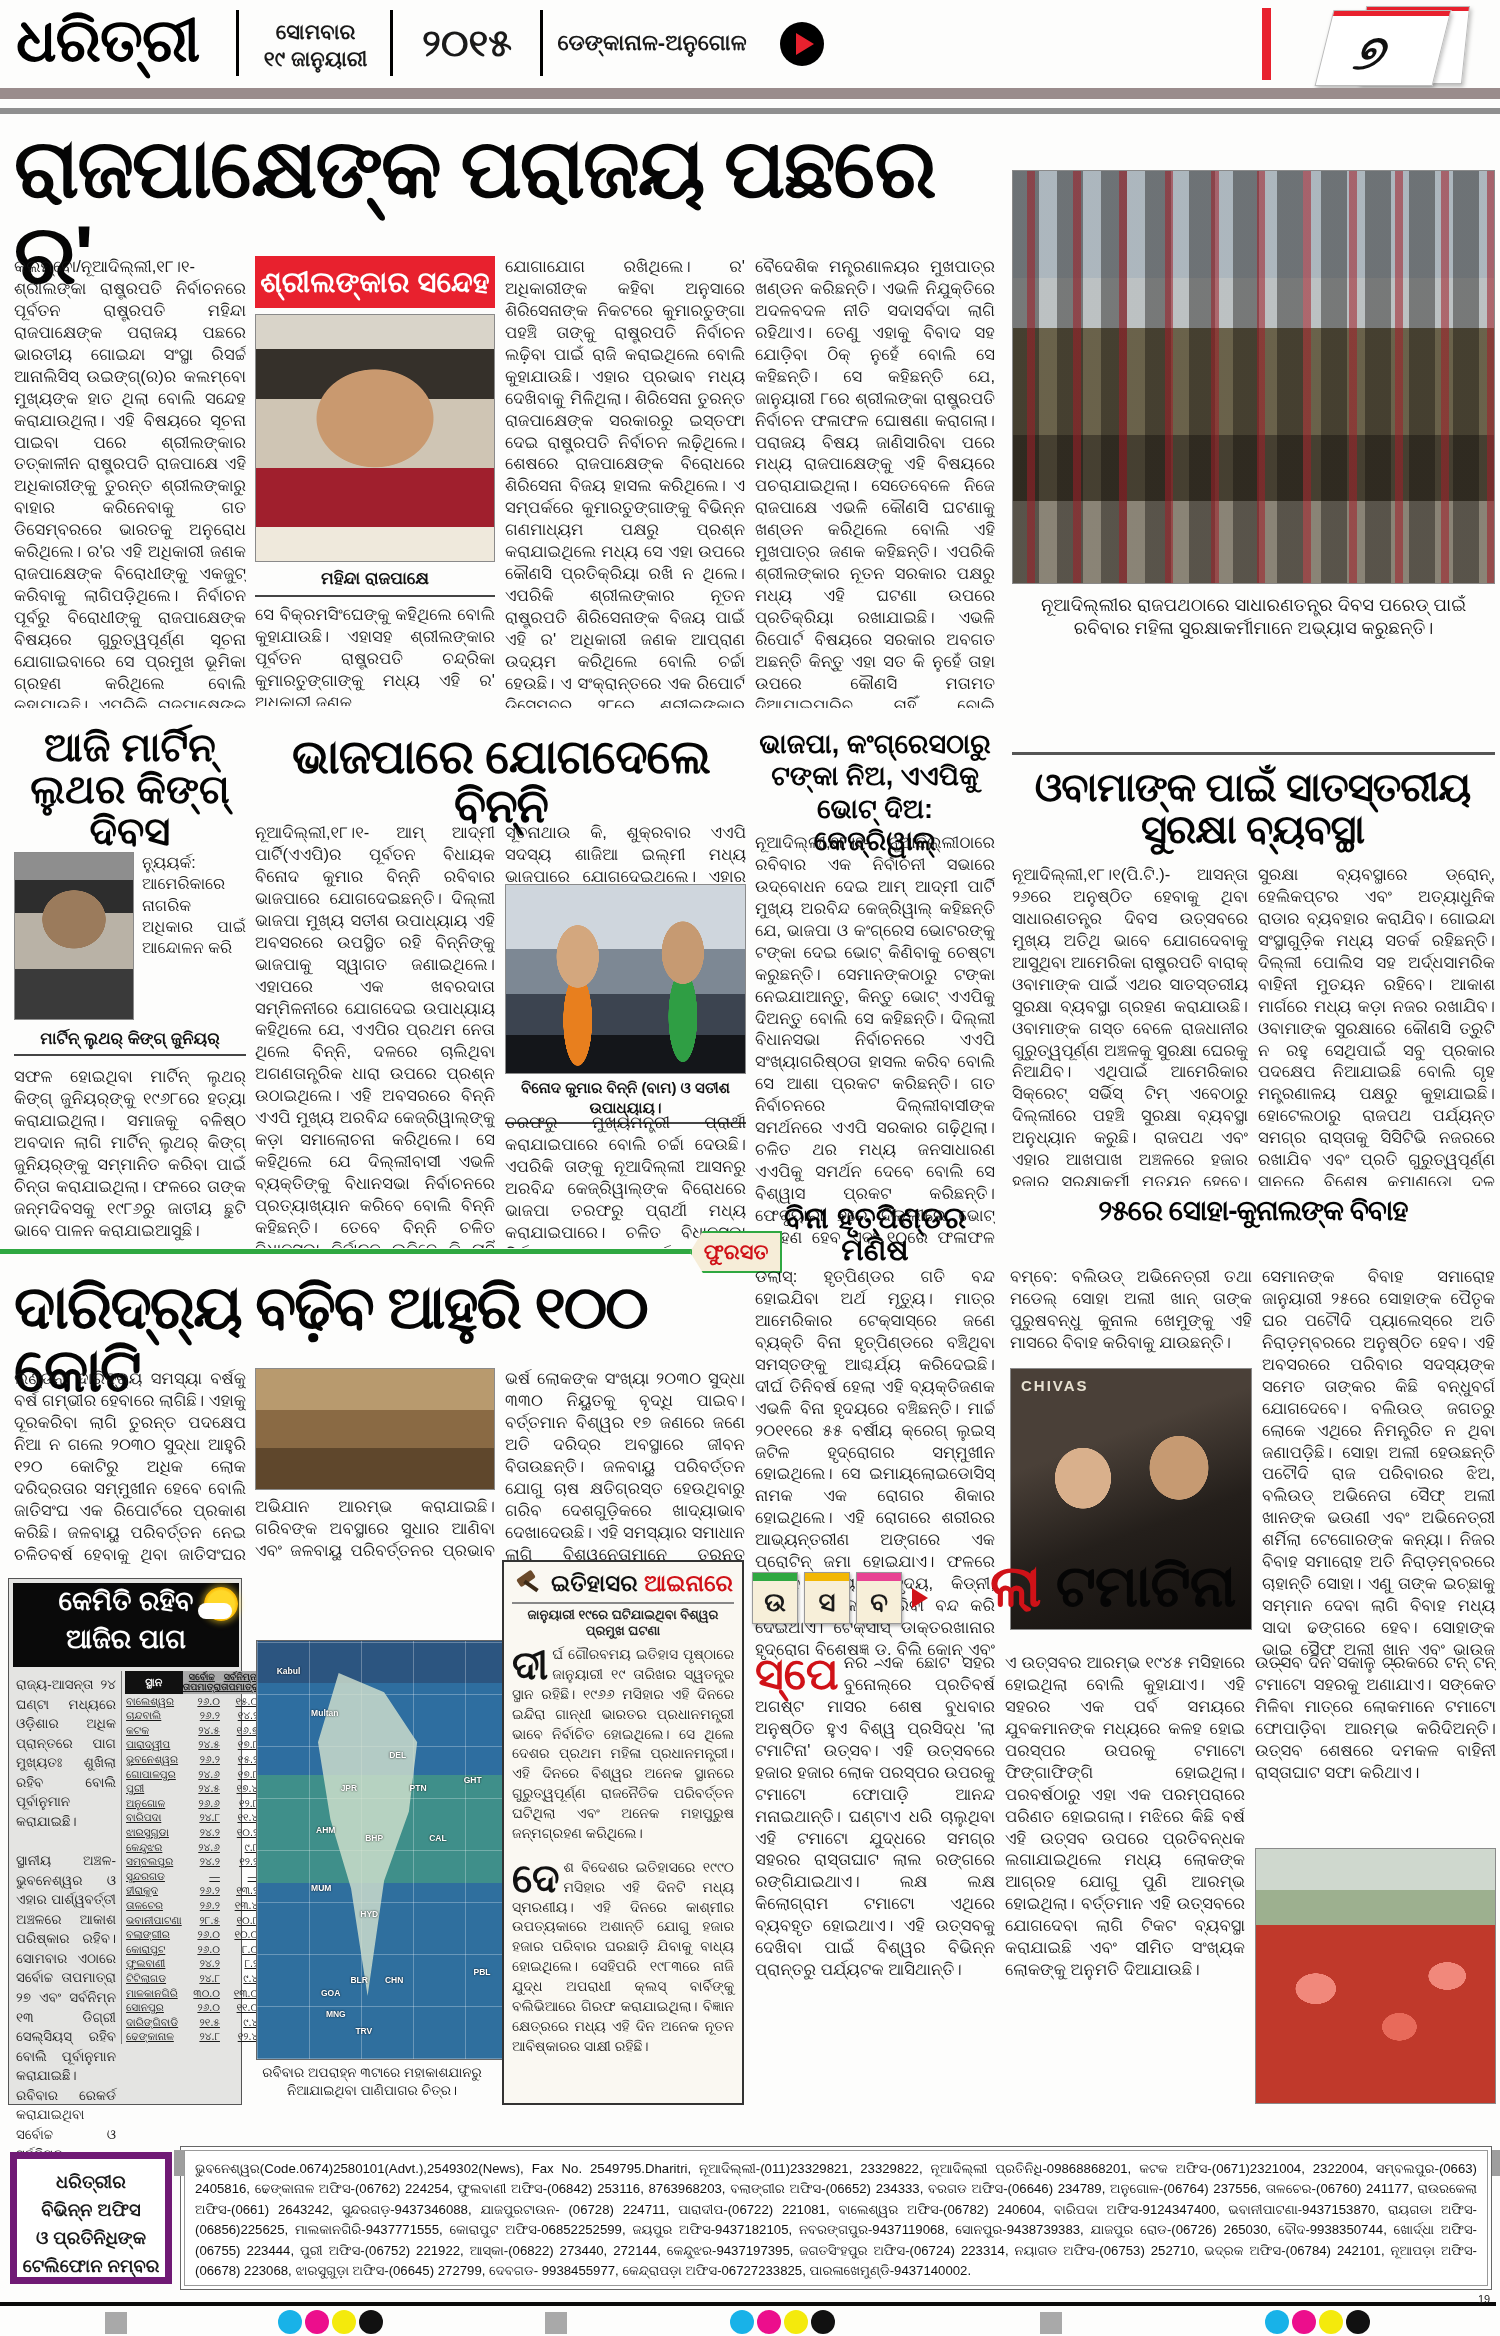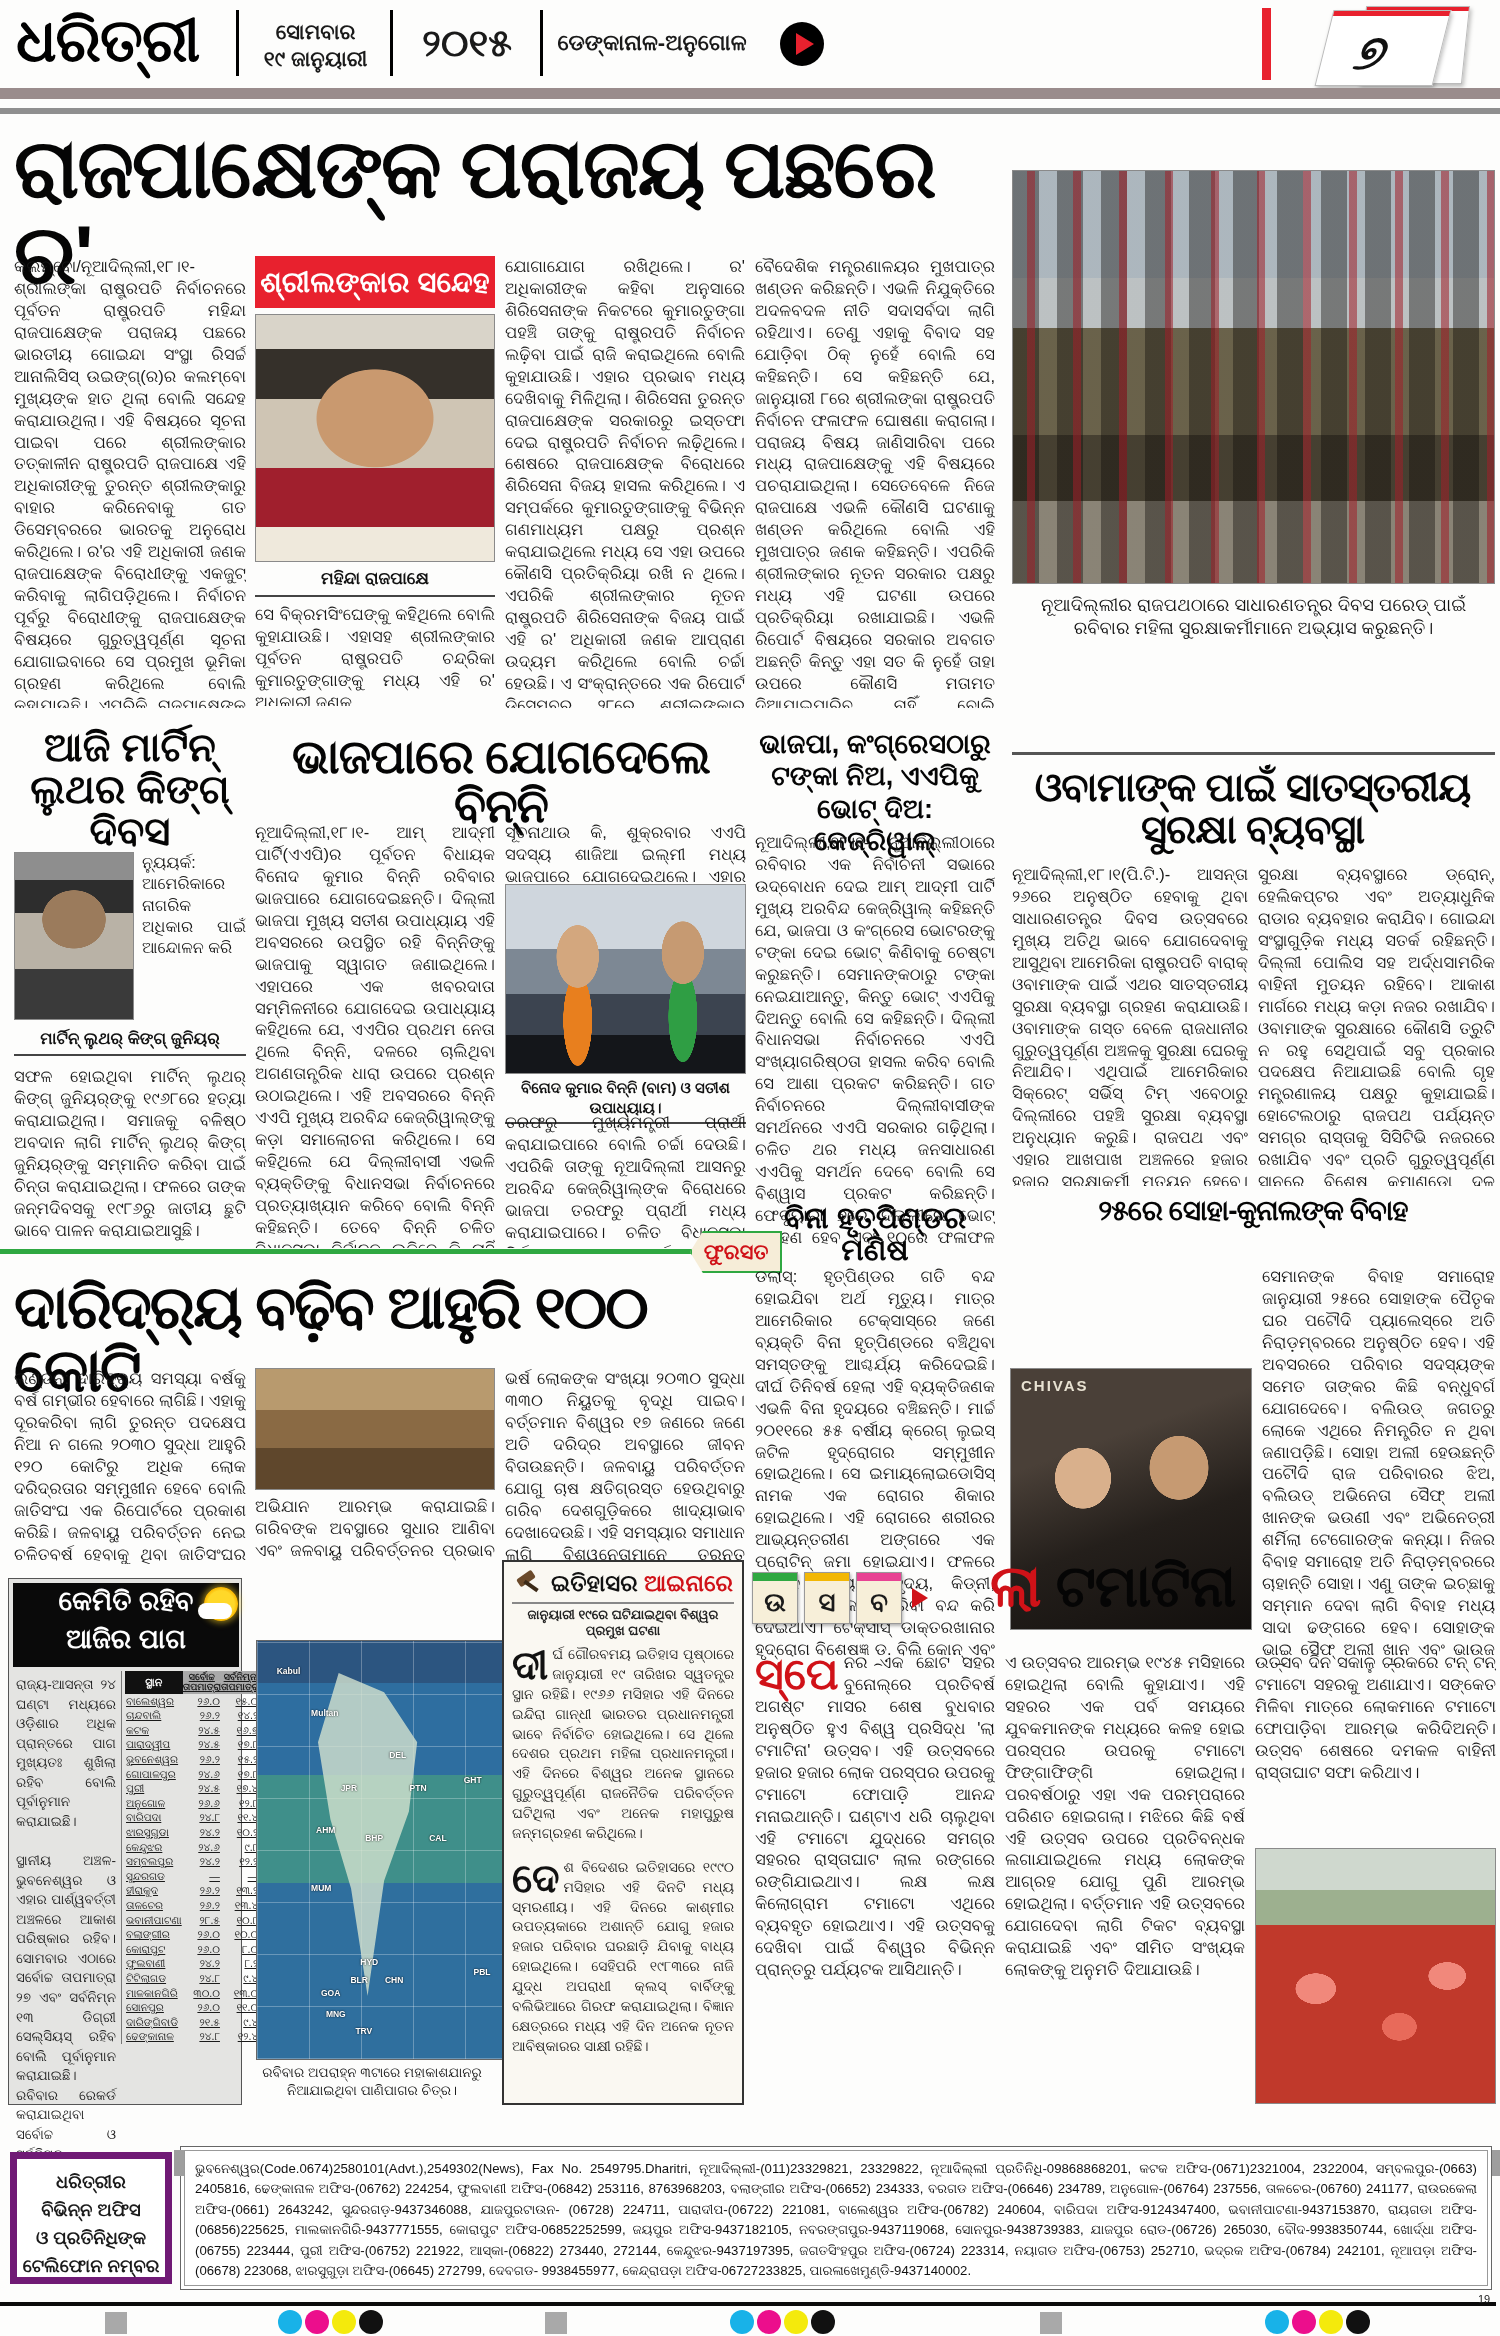--- a/index.html
+++ b/index.html
@@ -221,20 +221,21 @@
   <div class="headline pov-head" data-name="poverty-headline">ଦାରିଦ୍ର୍ୟ ବଢ଼ିବ ଆହୁରି ୧୦୦ କୋଟି</div>
   <div class="col" style="left:14px;top:1368px;width:232px;height:196px;overflow:hidden;" data-name="poverty-col1">ଲଣ୍ଡନ: ଦାରିଦ୍ର୍ୟ ସମସ୍ୟା ବର୍ଷକୁ ବର୍ଷ ଗମ୍ଭୀର ହେବାରେ ଲାଗିଛି। ଏହାକୁ ଦୂରକରିବା ଲାଗି ତୁରନ୍ତ ପଦକ୍ଷେପ ନିଆ ନ ଗଲେ ୨୦୩୦ ସୁଦ୍ଧା ଆହୁରି ୧୨୦ କୋଟିରୁ ଅଧିକ ଲୋକ ଦରିଦ୍ରତାର ସମ୍ମୁଖୀନ ହେବେ ବୋଲି ଜାତିସଂଘ ଏକ ରିପୋର୍ଟରେ ପ୍ରକାଶ କରିଛି। ଜଳବାୟୁ ପରିବର୍ତ୍ତନ ନେଇ ଚଳିତବର୍ଷ ହେବାକୁ ଥିବା ଜାତିସଂଘର ଦୁଇଟି ଗୁରୁତ୍ୱପୂର୍ଣ୍ଣ ବୈଠକରେ ବିଶ୍ୱନେତାଙ୍କୁ ଏକତ୍ର ହୋଇ ଖୁବ୍‌ଶୀଘ୍ର ପଦକ୍ଷେପ ନେବାକୁ ପଡ଼ିବ ବୋଲି ଜାତିସଂଘ ପକ୍ଷରୁ ଏକ କାମ୍ପେନ୍ ଆରମ୍ଭ କରାଯାଇଛି। 'ଆକ୍ସନ୍ ୨୦୧୫' ନାମରେ ଜାତିସଂଘ ପକ୍ଷରୁ ଏହି</div>
   <div class="photo photo-children" data-name="children-photo"></div>
   <div class="col" style="left:255px;top:1496px;width:240px;height:68px;overflow:hidden;" data-name="poverty-col2">ଅଭିଯାନ ଆରମ୍ଭ କରାଯାଇଛି। ଗରିବଙ୍କ ଅବସ୍ଥାରେ ସୁଧାର ଆଣିବା ଏବଂ ଜଳବାୟୁ ପରିବର୍ତ୍ତନର ପ୍ରଭାବ କମାଇବା ଏହାର ଲକ୍ଷ୍ୟ ରହିଛି। ଏହି ଅଭିଯାନରେ ବିଶ୍ୱର ବହୁ ସଂଗଠନ ସାମିଲ ହୋଇଛନ୍ତି।</div>
   <div class="col" style="left:505px;top:1368px;width:240px;height:196px;overflow:hidden;" data-name="poverty-col3">ଭର୍ଷ ଲୋକଙ୍କ ସଂଖ୍ୟା ୨୦୩୦ ସୁଦ୍ଧା ୩୩୦ ନିୟୁତକୁ ବୃଦ୍ଧି ପାଇବ। ବର୍ତ୍ତମାନ ବିଶ୍ୱର ୧୭ ଜଣରେ ଜଣେ ଅତି ଦରିଦ୍ର ଅବସ୍ଥାରେ ଜୀବନ ବିତାଉଛନ୍ତି। ଜଳବାୟୁ ପରିବର୍ତ୍ତନ ଯୋଗୁ ଚାଷ କ୍ଷତିଗ୍ରସ୍ତ ହେଉଥିବାରୁ ଗରିବ ଦେଶଗୁଡ଼ିକରେ ଖାଦ୍ୟାଭାବ ଦେଖାଦେଉଛି। ଏହି ସମସ୍ୟାର ସମାଧାନ ଲାଗି ବିଶ୍ୱନେତାମାନେ ତୁରନ୍ତ ପଦକ୍ଷେପ ନେବା ଜରୁରୀ ବୋଲି ରିପୋର୍ଟରେ ଦର୍ଶାଯାଇଛି। ଅନ୍ୟଥା ଆଗାମୀ ଦିନରେ ପରିସ୍ଥିତି ଆହୁରି ଗମ୍ଭୀର ହେବ ବୋଲି ଚେତାବନୀ ଦିଆଯାଇଛି।</div>
 
   <div class="headline heart-head" data-name="heart-headline">ବିନା ହୃତ୍‌ପିଣ୍ଡର ମଣିଷ</div>
   <div class="col" style="left:755px;top:1266px;width:240px;height:400px;overflow:hidden;" data-name="heart-body">ଡଲାସ୍: ହୃତ୍‌ପିଣ୍ଡର ଗତି ବନ୍ଦ ହୋଇଯିବା ଅର୍ଥ ମୃତ୍ୟୁ। ମାତ୍ର ଆମେରିକାର ଟେକ୍ସାସ୍‌ରେ ଜଣେ ବ୍ୟକ୍ତି ବିନା ହୃତ୍‌ପିଣ୍ଡରେ ବଞ୍ଚିଥିବା ସମସ୍ତଙ୍କୁ ଆଶ୍ଚର୍ଯ୍ୟ କରିଦେଇଛି। ଦୀର୍ଘ ତିନିବର୍ଷ ହେଲା ଏହି ବ୍ୟକ୍ତିଜଣକ ଏଭଳି ବିନା ହୃଦୟରେ ବଞ୍ଚିଛନ୍ତି। ମାର୍ଚ୍ଚ ୨୦୧୧ରେ ୫୫ ବର୍ଷୀୟ କ୍ରେଗ୍ ଲୁଇସ୍ ଜଟିଳ ହୃଦ୍‌ରୋଗର ସମ୍ମୁଖୀନ ହୋଇଥିଲେ। ସେ ଇମାୟ୍ଲୋଇଡୋସିସ୍ ନାମକ ଏକ ରୋଗର ଶିକାର ହୋଇଥିଲେ। ଏହି ରୋଗରେ ଶରୀରର ଆଭ୍ୟନ୍ତରୀଣ ଅଙ୍ଗରେ ଏକ ପ୍ରୋଟିନ୍ ଜମା ହୋଇଯାଏ। ଫଳରେ କିଛିଦିନ ମଧ୍ୟରେ ହୃଦୟ, କିଡ୍‌ନୀ, ଲିଭର ଆଦି କାମ କରିବା ବନ୍ଦ କରି ଦେଇଥାଏ। ଟେକ୍ସାସ୍ ଡାକ୍ତରଖାନାର ହୃଦ୍‌ରୋଗ ବିଶେଷଜ୍ଞ ଡ. ବିଲି କୋନ୍ ଏବଂ ଡ. ବଡ ଫ୍ରେଜିୟର ଲୁଇସଙ୍କ ଶରୀରରେ ଏକ କୃତ୍ରିମ ଉପକରଣ ଲଗାଇ ରକ୍ତ ସଞ୍ଚାଳନ ଜାରି ରଖିଥିଲେ। ଏହି ଉପକରଣ ହୃଦୟ ଭଳି କାମ କରୁଛି।</div>
 
   <div class="headline soha-head" data-name="soha-headline">୨୫ରେ ସୋହା-କୁନାଲଙ୍କ ବିବାହ</div>
+  <div class="col" style="left:1010px;top:1266px;width:242px;height:96px;overflow:hidden;" data-name="soha-intro">ବମ୍ବେ: ବଲିଉଡ୍ ଅଭିନେତ୍ରୀ ତଥା ମଡେଲ୍ ସୋହା ଅଲୀ ଖାନ୍ ତାଙ୍କ ପୁରୁଷବନ୍ଧୁ କୁନାଲ ଖେମୁଙ୍କୁ ଏହି ମାସରେ ବିବାହ କରିବାକୁ ଯାଉଛନ୍ତି।</div>
   <div class="photo photo-soha" data-name="soha-kunal-photo">
     <span class="chivas" data-name="photo-brand-text">CHIVAS</span>
   </div>
   <div class="col" style="left:1262px;top:1266px;width:233px;height:400px;overflow:hidden;" data-name="soha-col3">ସେମାନଙ୍କ ବିବାହ ସମାରୋହ ଜାନୁୟାରୀ ୨୫ରେ ସୋହାଙ୍କ ପୈତୃକ ଘର ପଟୌଦି ପ୍ୟାଲେସ୍‌ରେ ଅତି ନିରାଡ଼ମ୍ବରରେ ଅନୁଷ୍ଠିତ ହେବ। ଏହି ଅବସରରେ ପରିବାର ସଦସ୍ୟଙ୍କ ସମେତ ତାଙ୍କର କିଛି ବନ୍ଧୁବର୍ଗ ଯୋଗଦେବେ। ବଲିଉଡ୍ ଜଗତରୁ ଲୋକେ ଏଥିରେ ନିମନ୍ତ୍ରିତ ନ ଥିବା ଜଣାପଡ଼ିଛି। ସୋହା ଅଲୀ ହେଉଛନ୍ତି ପଟୌଦି ରାଜ ପରିବାରର ଝିଅ, ବଲିଉଡ୍ ଅଭିନେତା ସୈଫ୍ ଅଲୀ ଖାନଙ୍କ ଭଉଣୀ ଏବଂ ଅଭିନେତ୍ରୀ ଶର୍ମିଲା ଟେଗୋରଙ୍କ କନ୍ୟା। ନିଜର ବିବାହ ସମାରୋହ ଅତି ନିରାଡ଼ମ୍ବରରେ ଚାହାନ୍ତି ସୋହା। ଏଣୁ ତାଙ୍କ ଇଚ୍ଛାକୁ ସମ୍ମାନ ଦେବା ଲାଗି ବିବାହ ମଧ୍ୟ ସାଦା ଢଙ୍ଗରେ ହେବ। ସୋହାଙ୍କ ଭାଇ ସୈଫ୍ ଅଲୀ ଖାନ ଏବଂ ଭାଉଜ କରିନା କପୁର ଏହି ସମାରୋହରେ ଯୋଗଦେବେ।</div>
 
   <div class="abs wx" data-name="weather-box">
     <div class="wx-title" data-name="weather-title">କେମିତି ରହିବ
 ଆଜିର ପାଗ</div>
     <div class="sun-icon" data-name="sun-cloud-icon"></div>
     <div class="wx-left" data-name="weather-forecast-text">ରାଜ୍ୟ-ଆସନ୍ତା ୨୪ ଘଣ୍ଟା ମଧ୍ୟରେ ଓଡ଼ିଶାର ଅଧିକ ପ୍ରାନ୍ତରେ ପାଗ ମୁଖ୍ୟତଃ ଶୁଖିଲା ରହିବ ବୋଲି ପୂର୍ବାନୁମାନ କରାଯାଇଛି।
@@ -379,21 +380,21 @@
       <span class="maplabel" data-name="map-city-label" style="left: 8%; top: 6%;">Kabul</span>
       <span class="maplabel" data-name="map-city-label" style="left: 22%; top: 16%;">Multan</span>
       <span class="maplabel" data-name="map-city-label" style="left: 44%; top: 26%; padding-left: 24px;">DEL</span>
       <span class="maplabel" data-name="map-city-label" style="left: 34%; top: 34%;">JPR</span>
       <span class="maplabel" data-name="map-city-label" style="left: 62%; top: 34%;">PTN</span>
       <span class="maplabel" data-name="map-city-label" style="left: 84%; top: 32%;">GHT</span>
       <span class="maplabel" data-name="map-city-label" style="left: 24%; top: 44%;">AHM</span>
       <span class="maplabel" data-name="map-city-label" style="left: 44%; top: 46%;">BHP</span>
       <span class="maplabel" data-name="map-city-label" style="left: 70%; top: 46%;">CAL</span>
       <span class="maplabel" data-name="map-city-label" style="left: 22%; top: 58%;">MUM</span>
-      <span class="maplabel" data-name="map-city-label" style="left: 42%; top: 64%; margin-top: 48px;">HYD</span>
+      <span class="maplabel" data-name="map-city-label" style="left: 42%; top: 64%;">HYD</span>
       <span class="maplabel" data-name="map-city-label" style="left: 26%; top: 72%; margin-top: 46px;">GOA</span>
       <span class="maplabel" data-name="map-city-label" style="left: 38%; top: 80%;">BLR</span>
       <span class="maplabel" data-name="map-city-label" style="left: 52%; top: 80%;">CHN</span>
       <span class="maplabel" data-name="map-city-label" style="left: 40%; top: 92%;">TRV</span>
       <span class="maplabel" data-name="map-city-label" style="left: 88%; top: 78%;">PBL</span>
       <span class="maplabel" data-name="map-city-label" style="left: 28%; top: 88%;">MNG</span>
     </div>
   <div class="capt map-capt" data-name="map-caption">ରବିବାର ଅପରାହ୍ନ ୩ଟାରେ ମହାକାଶଯାନରୁ ନିଆଯାଇଥିବା ପାଣିପାଗର ଚିତ୍ର।</div>
 
   <div class="abs hist" data-name="history-box">

